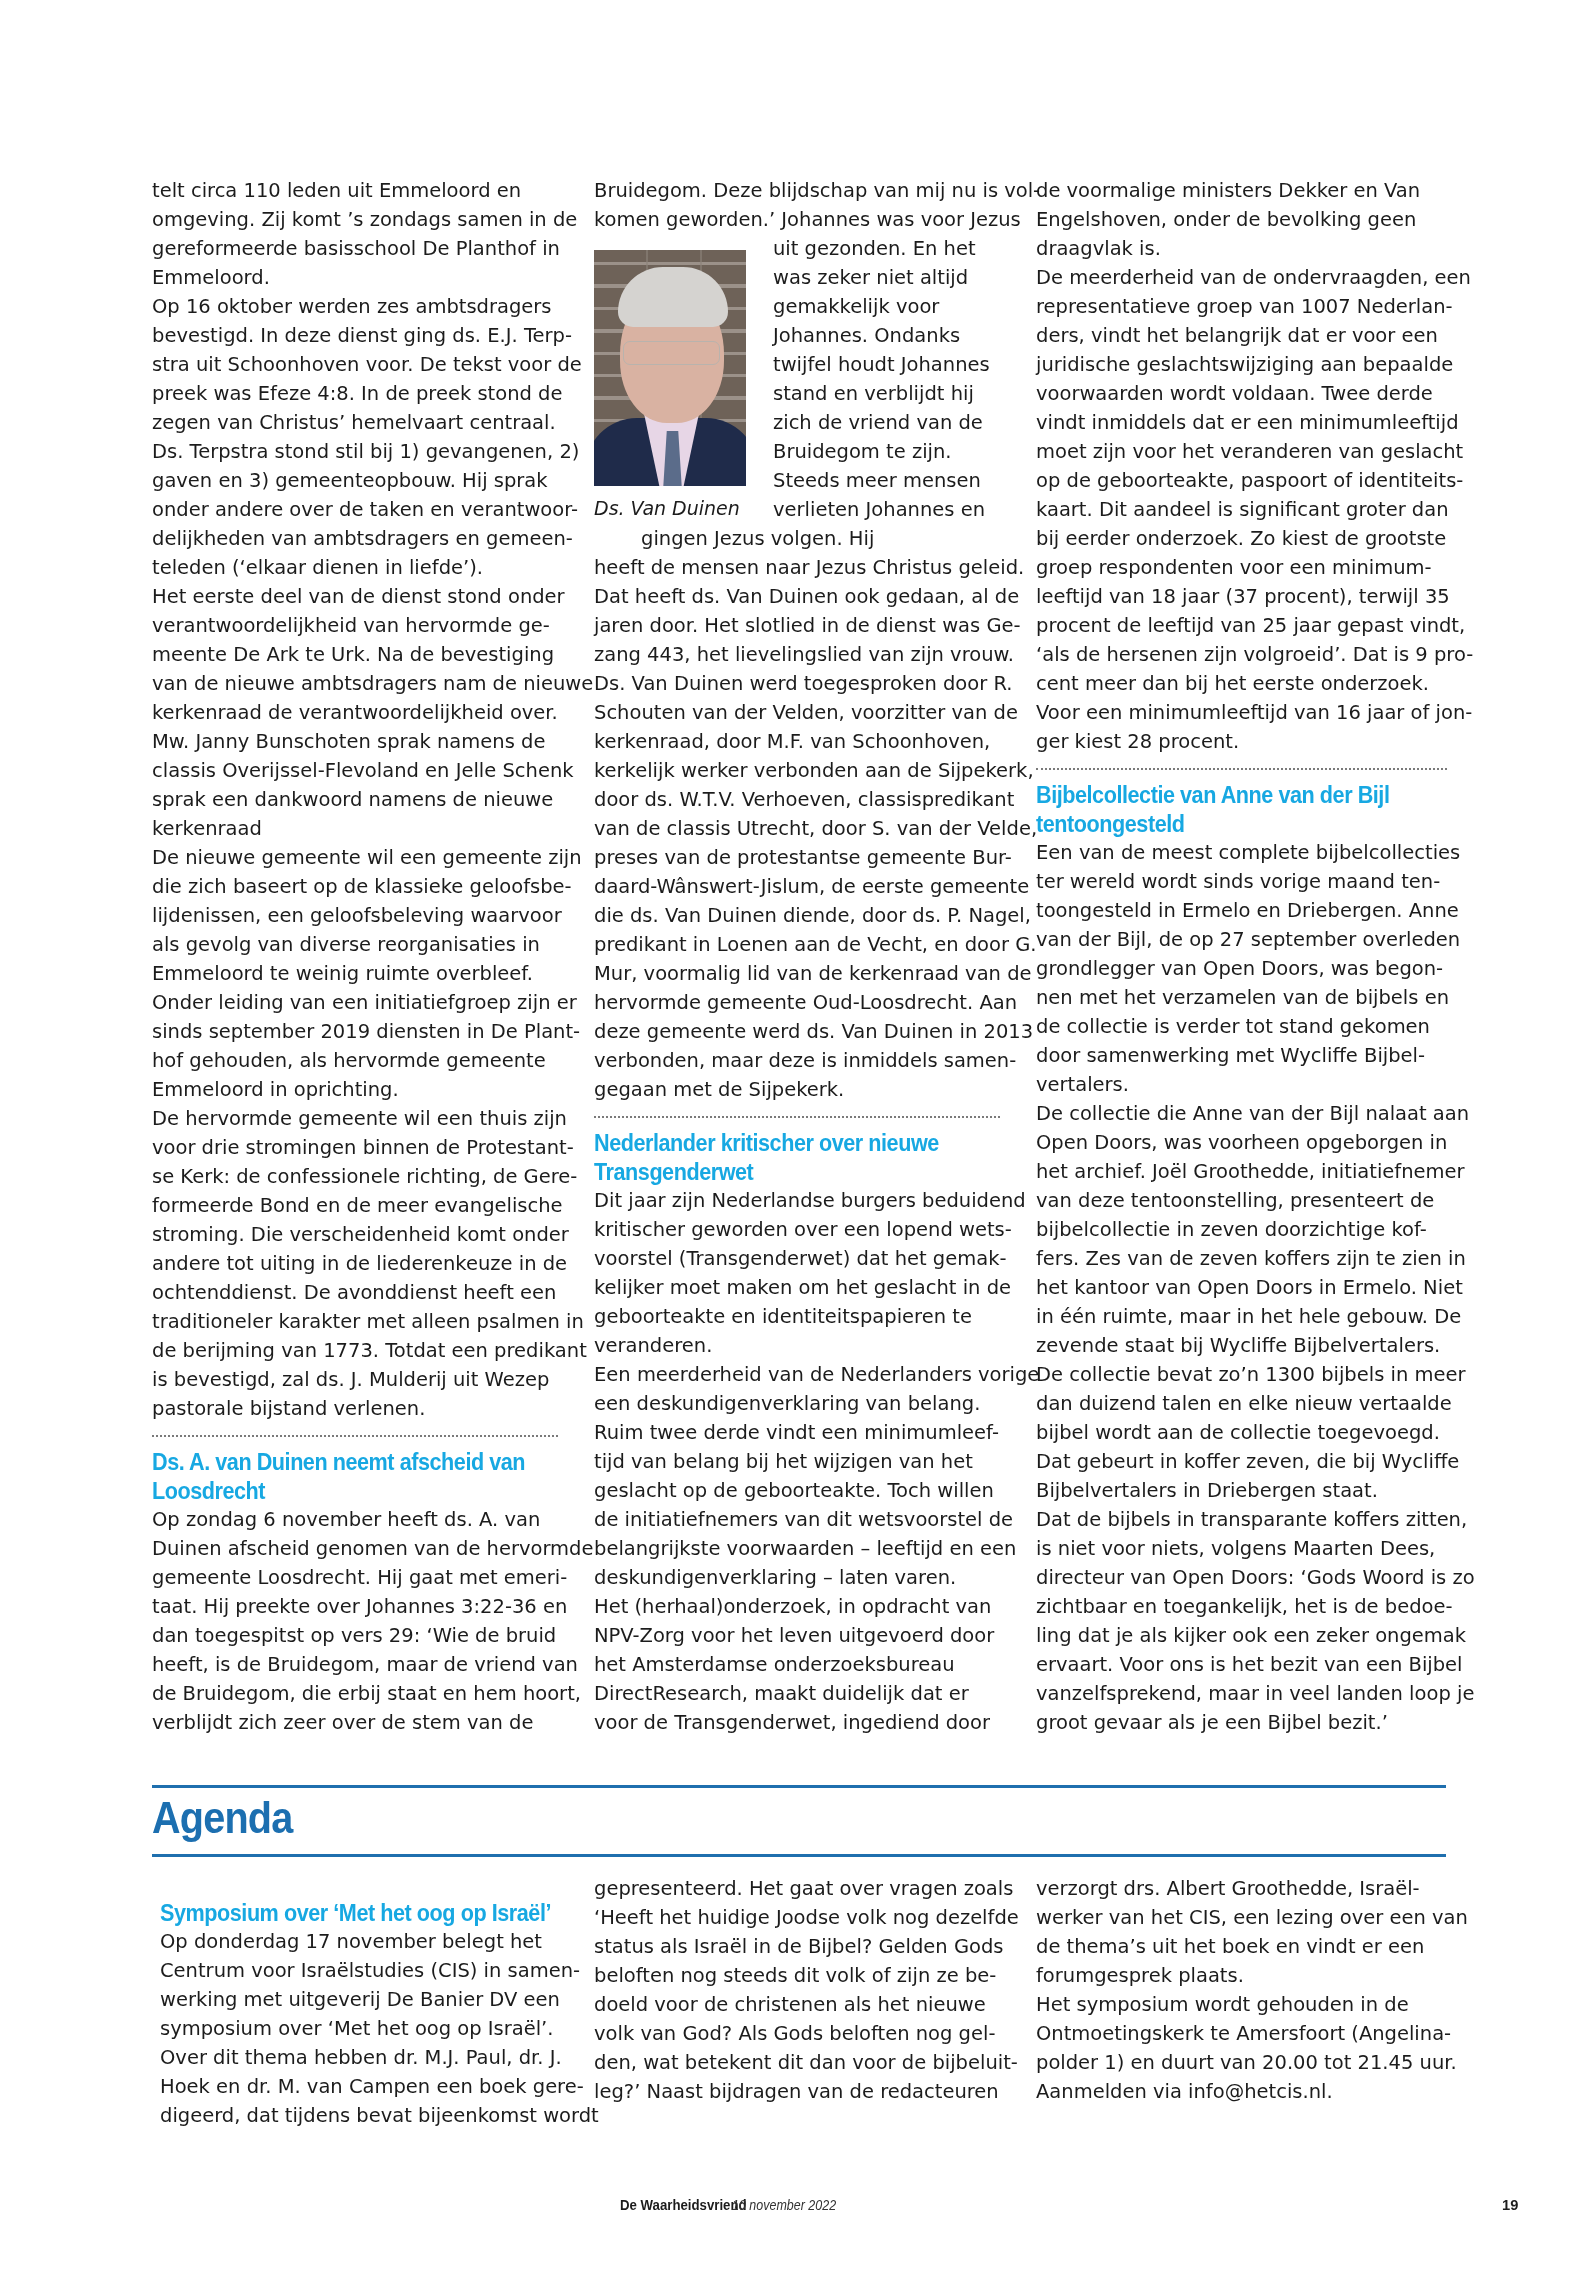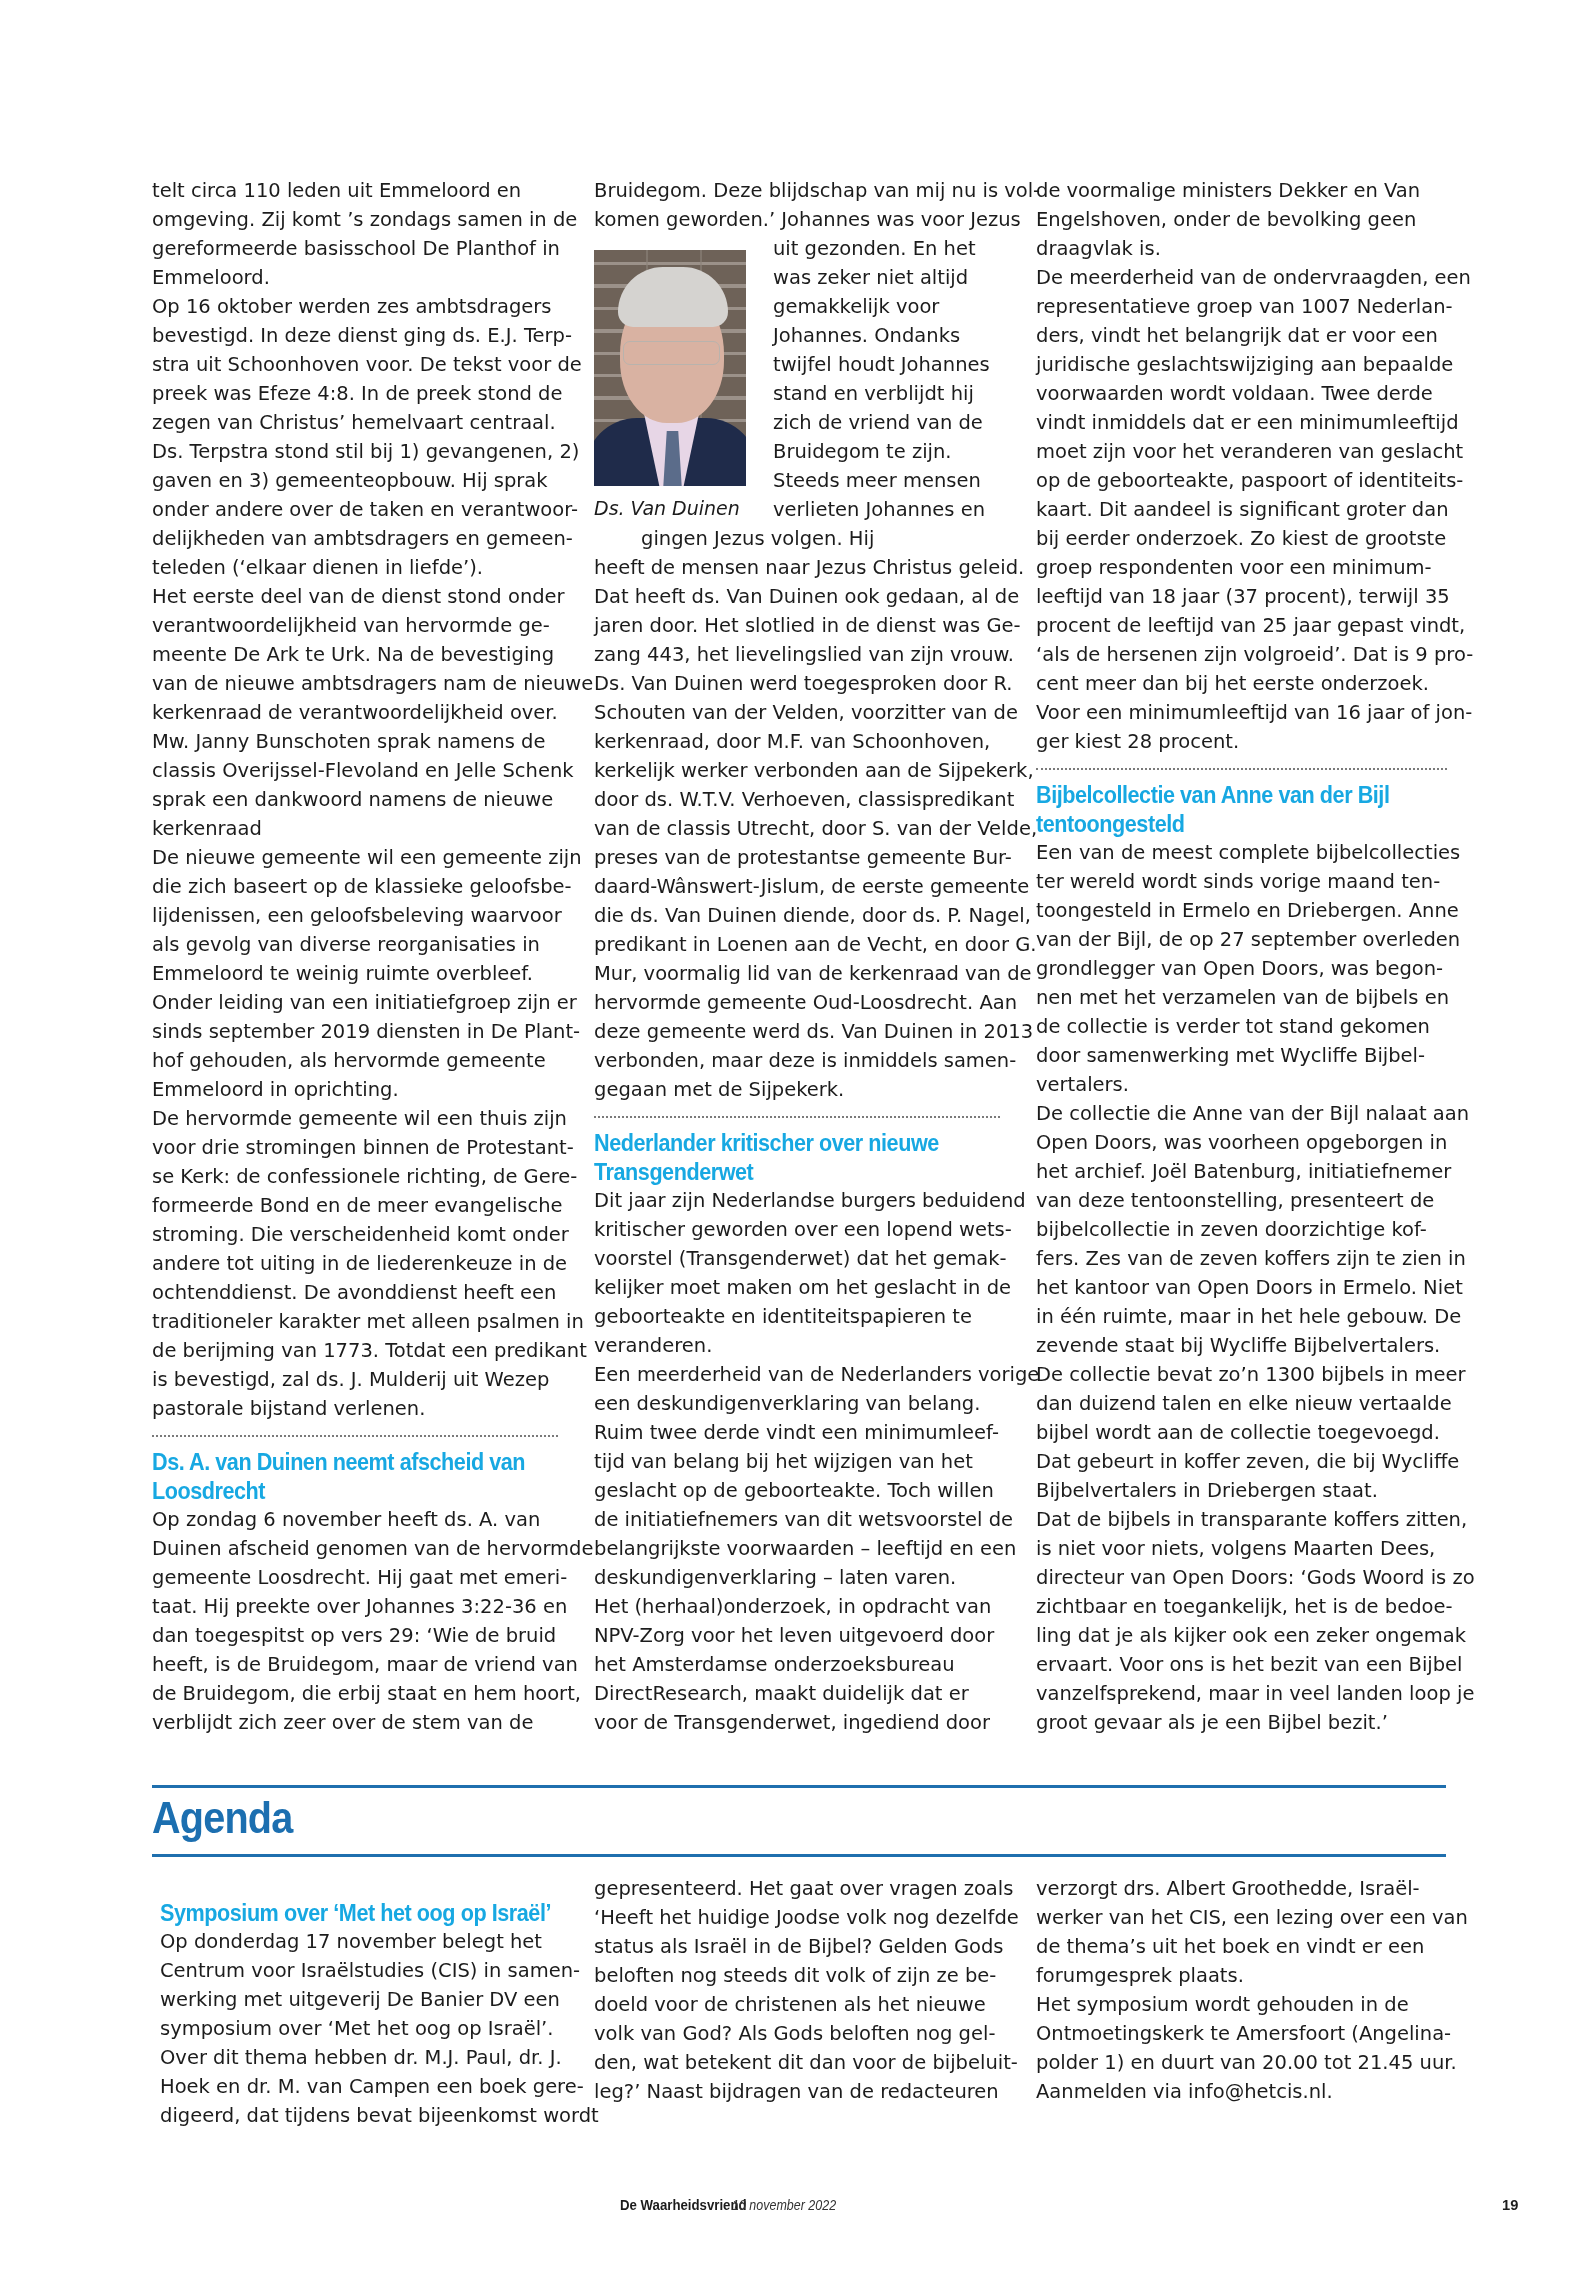--- a/index.html
+++ b/index.html
@@ -226,21 +226,21 @@
       <span class="line">ter wereld wordt sinds vorige maand ten-</span>
       <span class="line">toongesteld in Ermelo en Driebergen. Anne</span>
       <span class="line">van der Bijl, de op 27 september overleden</span>
       <span class="line">grondlegger van Open Doors, was begon-</span>
       <span class="line">nen met het verzamelen van de bijbels en</span>
       <span class="line">de collectie is verder tot stand gekomen</span>
       <span class="line">door samenwerking met Wycliffe Bijbel-</span>
       <span class="line">vertalers.</span>
       <span class="line">De collectie die Anne van der Bijl nalaat aan</span>
       <span class="line">Open Doors, was voorheen opgeborgen in</span>
-      <span class="line">het archief. Joël Batenburg, initiatiefnemer</span>
+      <span class="line">het archief. Joël Groothedde, initiatiefnemer</span>
       <span class="line">van deze tentoonstelling, presenteert de</span>
       <span class="line">bijbelcollectie in zeven doorzichtige kof-</span>
       <span class="line">fers. Zes van de zeven koffers zijn te zien in</span>
       <span class="line">het kantoor van Open Doors in Ermelo. Niet</span>
       <span class="line">in één ruimte, maar in het hele gebouw. De</span>
       <span class="line">zevende staat bij Wycliffe Bijbelvertalers.</span>
       <span class="line">De collectie bevat zo’n 1300 bijbels in meer</span>
       <span class="line">dan duizend talen en elke nieuw vertaalde</span>
       <span class="line">bijbel wordt aan de collectie toegevoegd.</span>
       <span class="line">Dat gebeurt in koffer zeven, die bij Wycliffe</span>

